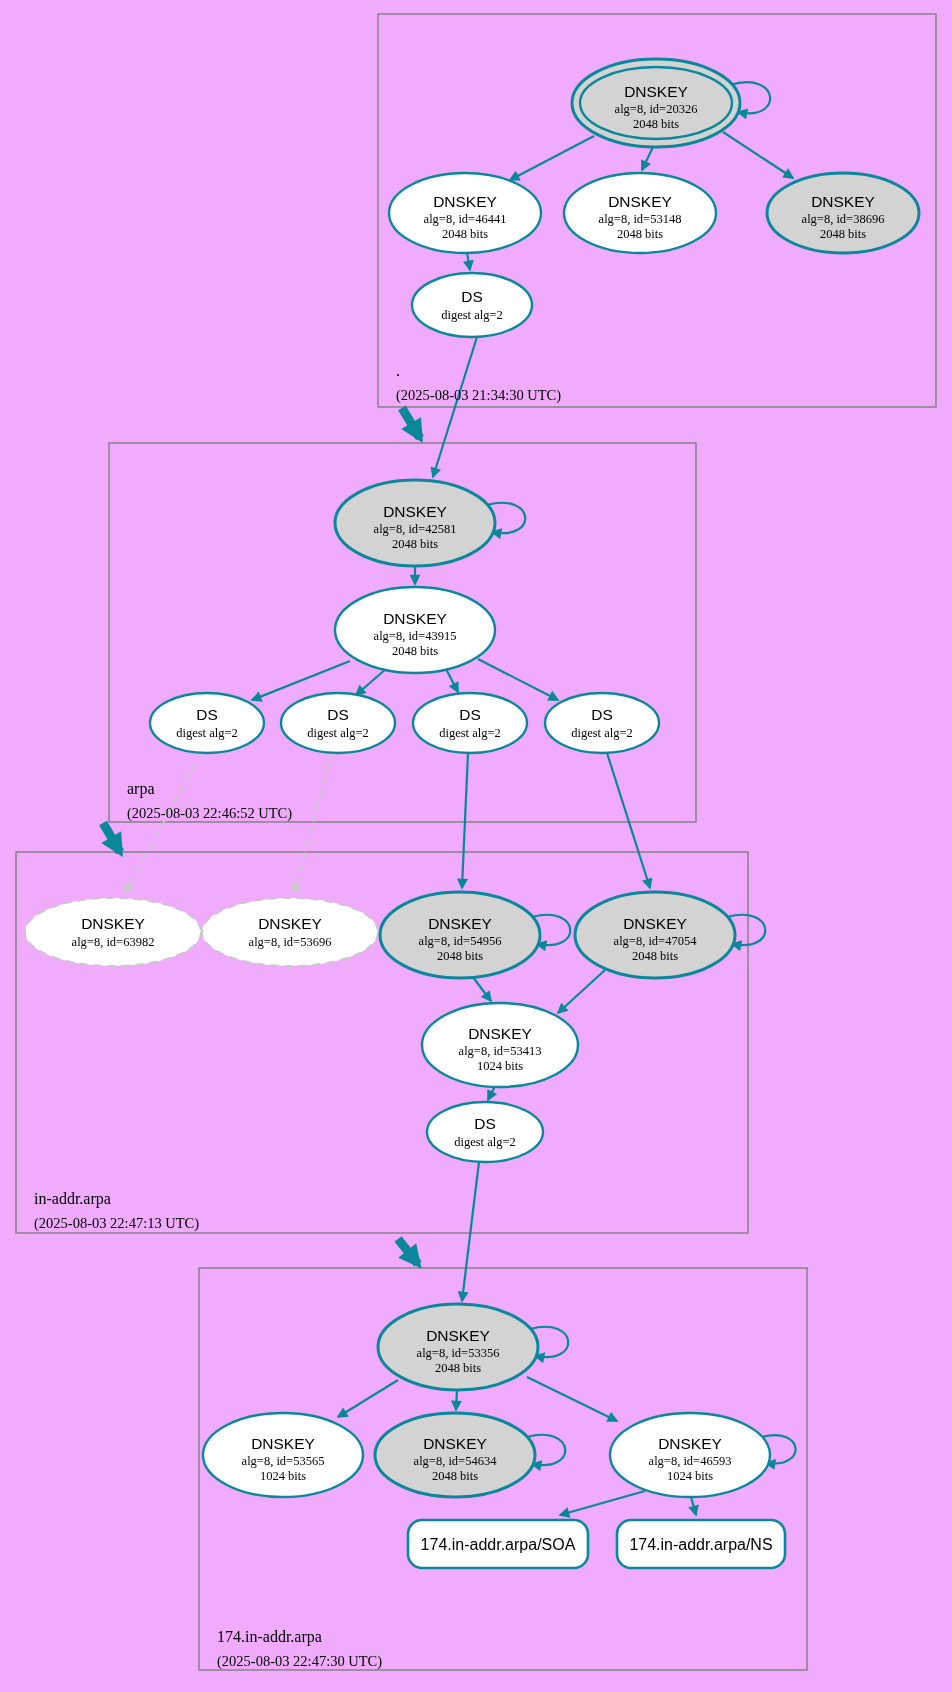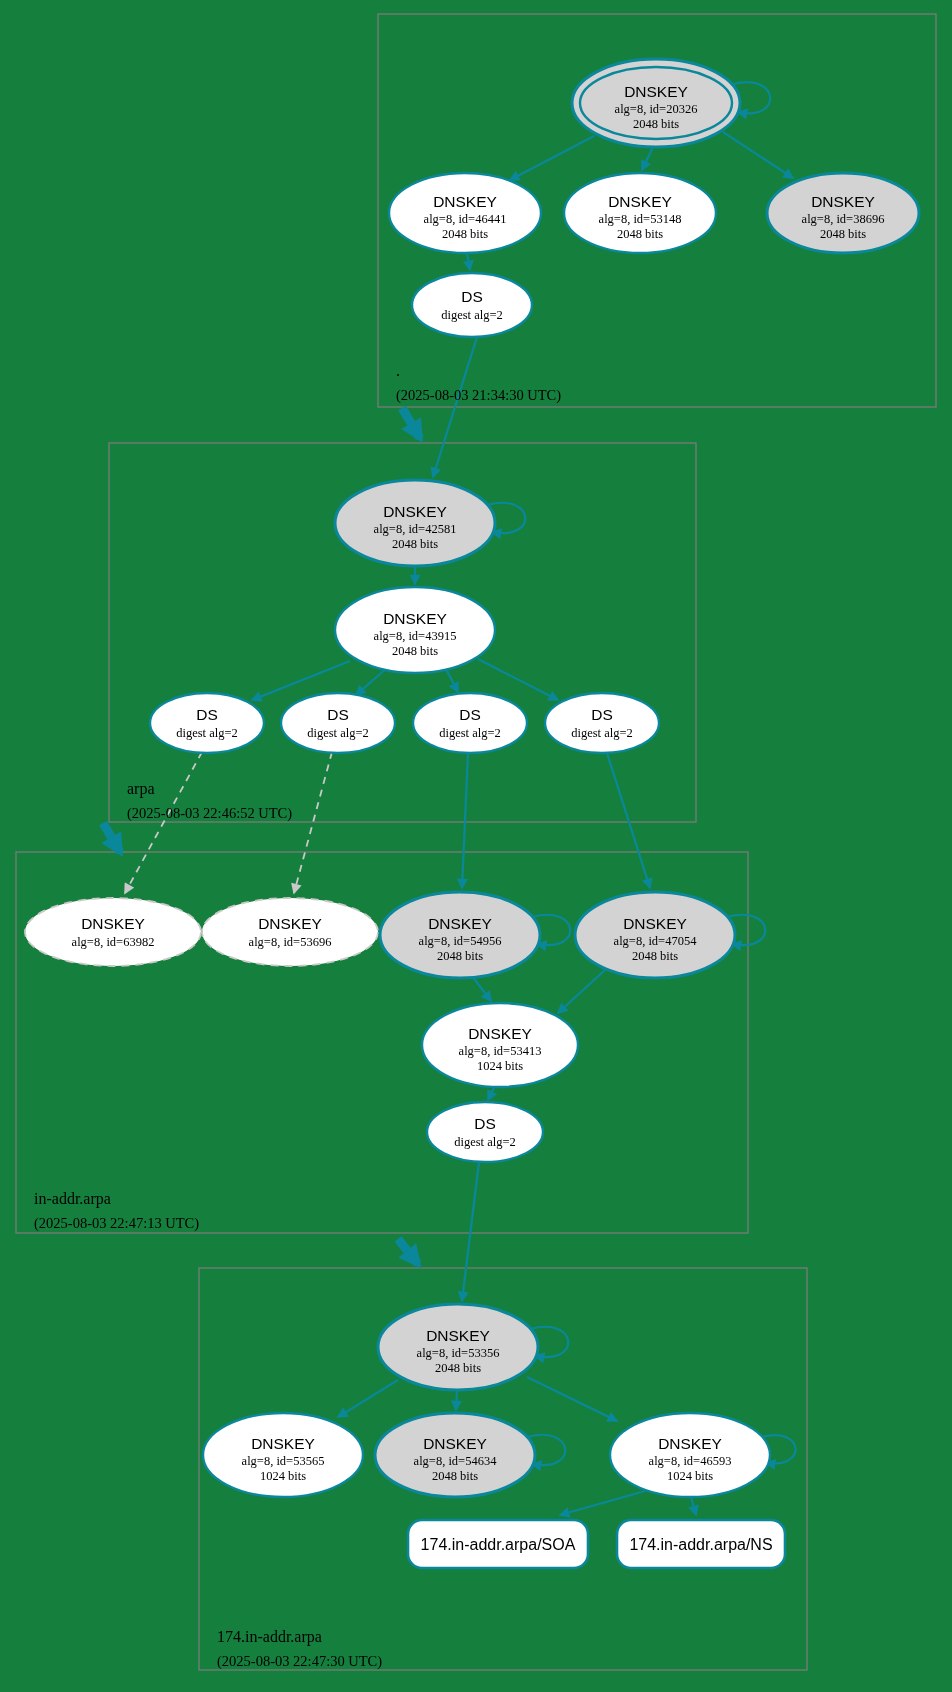--- a/index.html
+++ b/index.html
@@ -1,16 +1,16 @@
 <!DOCTYPE html>
 <html><head>
 <meta charset="utf-8">
 <style>
   html,body { margin:0; padding:0; background:#ffffff; }
-  #stage { position:relative; width:952px; height:1692px; background:#15803d;
+  #stage { position:relative; width:952px; height:1692px; background:#f0abfc;
            font-family:"Liberation Serif", serif; }
   svg { display:block; }
 
   .box        { fill:none; stroke:#7a7a7a; stroke-width:1.3; }
   .edge       { stroke:#0a879a; stroke-width:2.2; fill:none; }
   .edge-dash  { stroke:#c9c9c9; stroke-width:1.8; fill:none; stroke-dasharray:7 6; }
   .edge-thick { stroke:#0a879a; stroke-width:9; fill:none; }
 
   .n-white  { fill:#ffffff; stroke:#0a879a; stroke-width:2.4; }
   .n-gray   { fill:#d3d3d3; stroke:#0a879a; stroke-width:3; }

